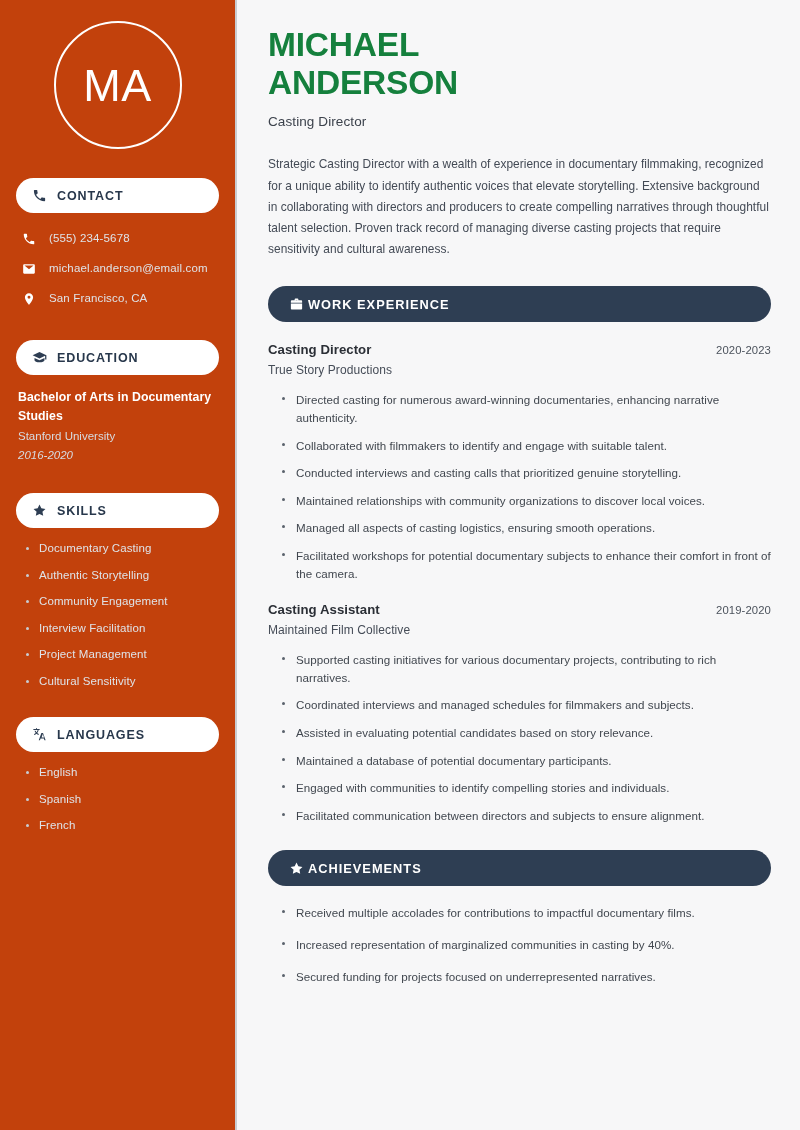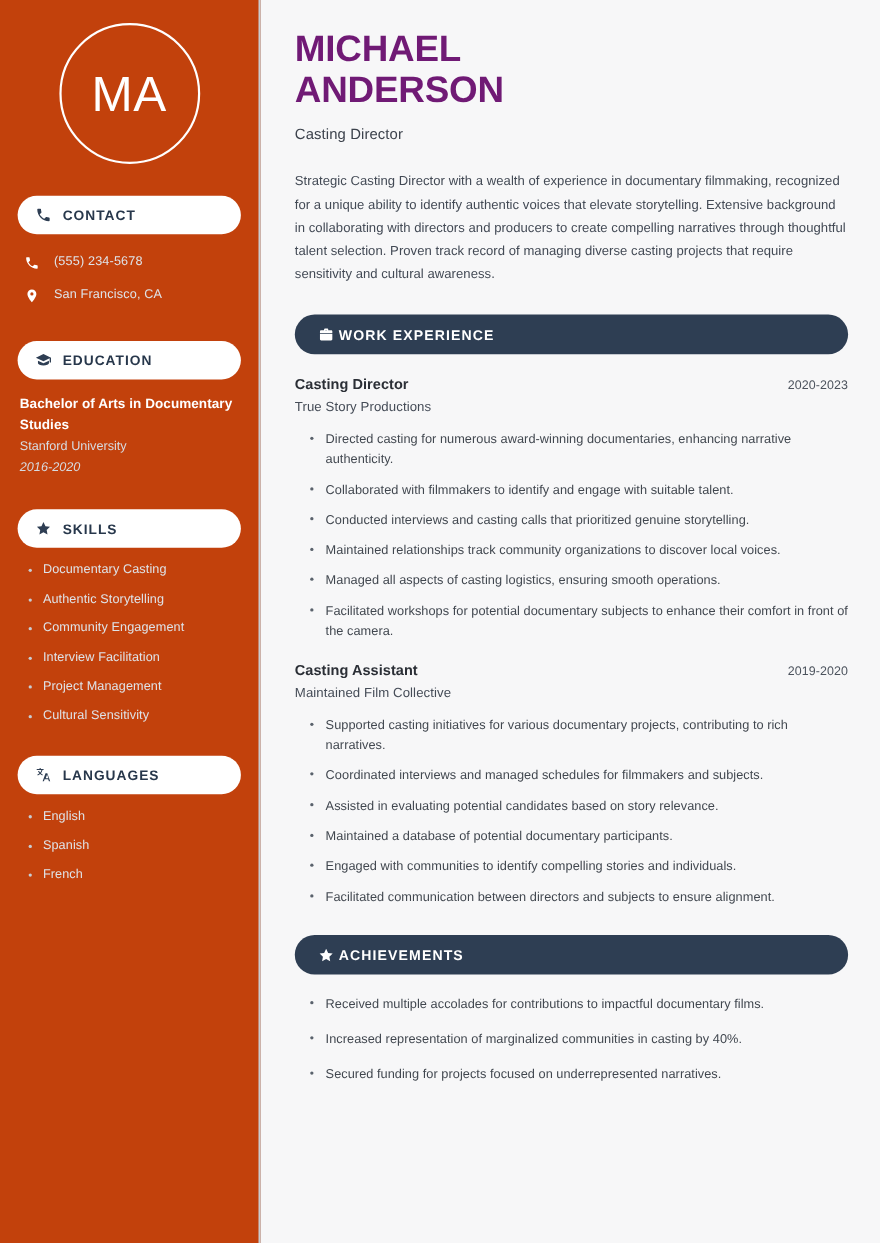--- a/index.html
+++ b/index.html
@@ -137,21 +137,21 @@
   }
 
   
   .main {
     flex:1 1 auto;
     padding:26px 29px 0 31px;
     background:#f7f7f8;
     min-width:0;
   }
   .name {
-    color:#701a75;
+    color:#15803d;
     font-size:33.5px;
     font-weight:bold;
     line-height:1.14;
     letter-spacing:-0.2px;
   }
   .job-title {
     color:#3c424c;
     font-size:13.5px;
     margin-top:12px;
     letter-spacing:0.1px;
@@ -263,20 +263,28 @@
         <span class="contact-ico">
           <svg viewBox="0 0 24 24">
               <path d="M6.6 10.8c1.4 2.8 3.8 5.1 6.6 6.6l2.2-2.2c.3-.3.7-.4 1-.2 1.1.4 2.3.6 3.6.6.6 0 1 .4 1 1V20c0 .6-.4 1-1 1C10.6 21 3 13.4 3 4c0-.6.4-1 1-1h3.5c.6 0 1 .4 1 1 0 1.2.2 2.4.6 3.6.1.3 0 .7-.2 1l-2.3 2.2z"></path>
             </svg>
         </span>
         <span class="contact-text">(555) 234-5678</span>
       </div>
       <div class="contact-row">
         <span class="contact-ico">
           <svg viewBox="0 0 24 24">
+              <path d="M2 5.5C2 4.7 2.7 4 3.5 4h17c.8 0 1.5.7 1.5 1.5v13c0 .8-.7 1.5-1.5 1.5h-17C2.7 20 2 19.3 2 18.5v-13zm2.2.5L12 12.4 19.8 6H4.2z"></path>
+            </svg>
+        </span>
+        <span class="contact-text">michael.anderson@email.com</span>
+      </div>
+      <div class="contact-row">
+        <span class="contact-ico">
+          <svg viewBox="0 0 24 24">
               <path d="M12 2C8.1 2 5 5.1 5 9c0 5.2 7 13 7 13s7-7.8 7-13c0-3.9-3.1-7-7-7zm0 9.5A2.5 2.5 0 1 1 12 6.5a2.5 2.5 0 0 1 0 5z"></path>
             </svg>
         </span>
         <span class="contact-text">San Francisco, CA</span>
       </div>
     </div>
 
     <div class="pill sb-section-pill">
       <span class="pill-ico">
         <svg viewBox="0 0 24 24">
@@ -350,21 +358,21 @@
     <section class="job">
       <div class="job-head">
         <span class="job-role">Casting Director</span>
         <span class="job-dates">2020-2023</span>
       </div>
       <div class="job-company">True Story Productions</div>
       <ul class="bullets">
         <li>Directed casting for numerous award-winning documentaries, enhancing narrative authenticity.</li>
         <li>Collaborated with filmmakers to identify and engage with suitable talent.</li>
         <li>Conducted interviews and casting calls that prioritized genuine storytelling.</li>
-        <li>Maintained relationships track community organizations to discover local voices.</li>
+        <li>Maintained relationships with community organizations to discover local voices.</li>
         <li>Managed all aspects of casting logistics, ensuring smooth operations.</li>
         <li>Facilitated workshops for potential documentary subjects to enhance their comfort in front of the camera.</li>
       </ul>
     </section>
 
     <section class="job">
       <div class="job-head">
         <span class="job-role">Casting Assistant</span>
         <span class="job-dates">2019-2020</span>
       </div>

